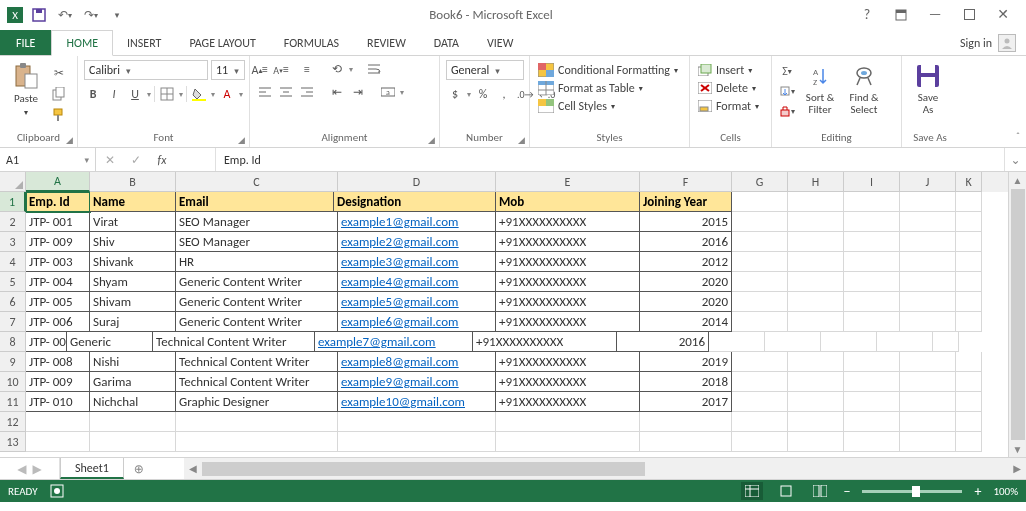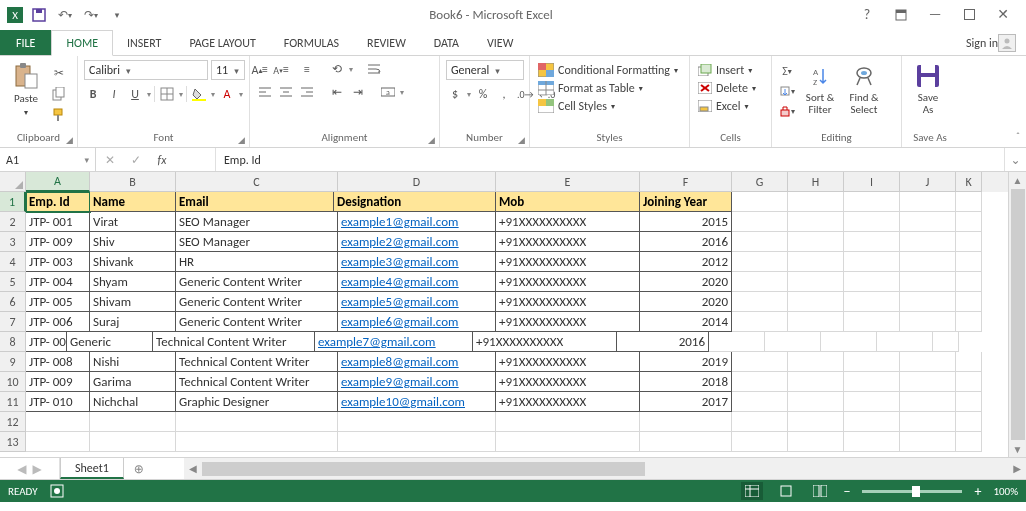--- a/index.html
+++ b/index.html
@@ -14,21 +14,21 @@
 .win-ctrl { display:flex; gap:8px; padding-right:10px; }
 .win-btn { width: 26px; height:22px; display:flex;align-items:center;justify-content:center; color:#666; font-size:14px; }
 
 
 .tabs { height: 26px; display:flex; align-items:stretch; border-bottom: 1px solid #d4d4d4; }
 .tab-file { background:#217346; color:#fff; padding:0 16px; display:flex;align-items:center; font-size:12px; }
 .tab { padding:0 14px; display:flex;align-items:center; color:#444; font-size:12px; }
 .tab.active { color:#217346; }
 .tab.active-wrap { border:1px solid #d4d4d4; border-bottom:1px solid #fff; margin-bottom:-1px; background:#fff; }
 .tabs .spacer { flex:1; }
-.signin { display:flex; align-items:center; padding-right:10px; color:#444; }
+.signin { display:flex; align-items:center; gap:6px; padding-right:10px; color:#444; }
 .avatar-box { width:18px; height:18px; border:1px solid #bbb; background:#f0f0f0; display:flex;align-items:center;justify-content:center; }
 
 
 .ribbon { height: 92px; background:#fff; border-bottom:1px solid #d4d4d4; display:flex; position:relative; }
 .group { border-right:1px solid #e0e0e0; display:flex; flex-direction:column; justify-content:space-between; padding:4px 6px 0 6px; position:relative; }
 .group-body { flex:1; display:flex; align-items:flex-start; gap:4px; }
 .group-label { text-align:center; font-size:11px; color:#666; padding-bottom:3px; position:relative; }
 .group-label .dlg { position:absolute; right:-2px; bottom:2px; font-size:9px; color:#888; }
 .big-btn { display:flex; flex-direction:column; align-items:center; gap:2px; padding:2px 4px; font-size:11px; color:#444; min-width:40px; }
 .big-btn .ico { width:28px; height:28px; display:flex;align-items:center;justify-content:center; }
@@ -359,21 +359,21 @@
             <line x1="11" y1="3" x2="3" y2="9" stroke="#cc0000" stroke-width="2"></line>
           </svg>
           <span>Delete</span>
           <span style="font-size:8px">▾</span>
         </div>
       <div class="txt-btn">
           <svg width="14" height="12">
             <rect x="0" y="0" width="14" height="12" fill="#fff" stroke="#888"></rect>
             <rect x="2" y="7" width="8" height="4" fill="#f5c542" stroke="#888"></rect>
           </svg>
-          <span>Excel</span>
+          <span>Format</span>
           <span style="font-size:8px">▾</span>
         </div>
     </div>
     <div class="group-label">Cells</div>
   </div>
 
   <div class="group" style="width:130px">
     <div class="group-body">
       <div class="vcol" style="gap:2px;padding-top:2px">
         <div class="small-btn">Σ<span style="font-size:8px">▾</span></div>

